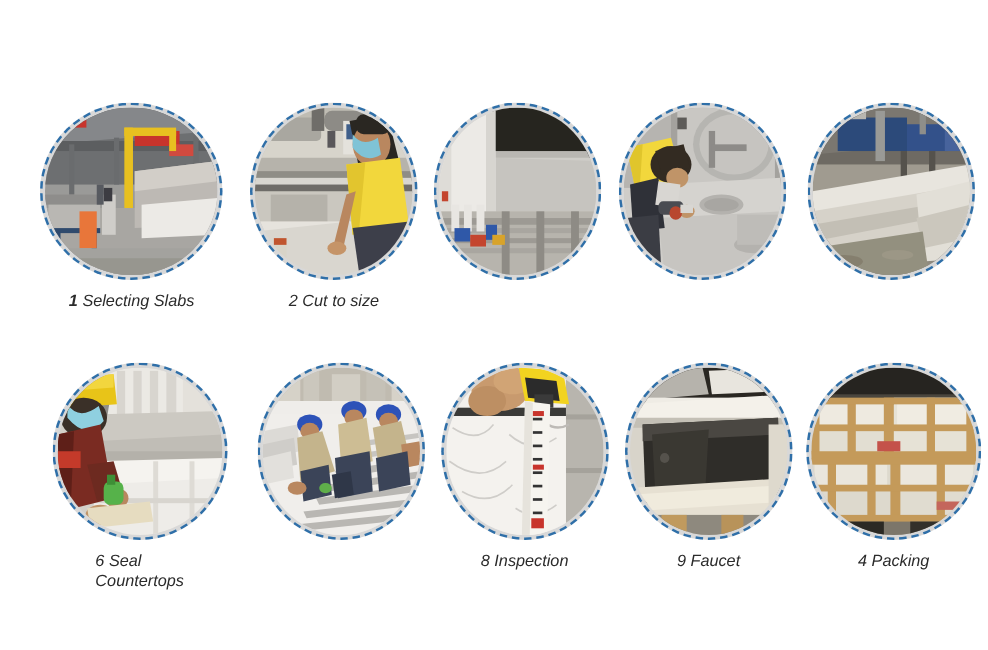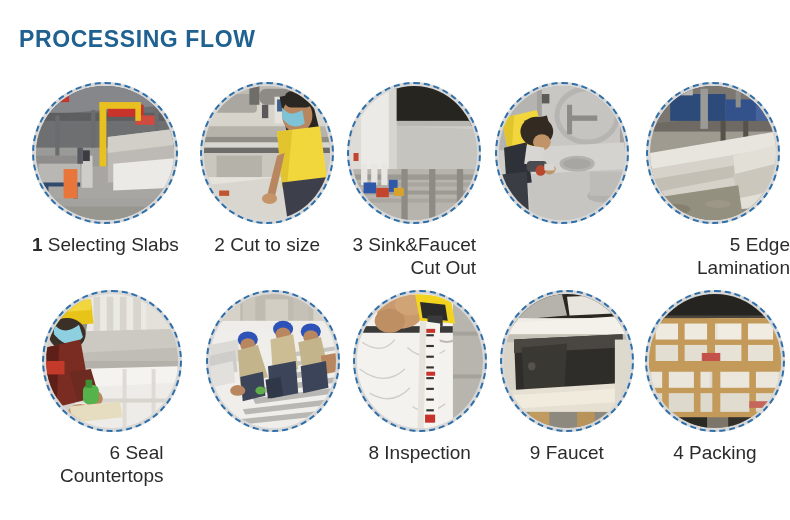--- a/index.html
+++ b/index.html
@@ -41,35 +41,35 @@
   }
   .bubble .photo{
     position:absolute;inset:2px;
     border-radius:50%;
     overflow:hidden;
   }
   .bubble svg{display:block;width:100%;height:100%;}
 
   .caption{
     margin-top:9px;
-    font-size:19px;
+    font-size:13px;
     color:#2b2b2b;
-    text-align:right;
+    text-align:left;
     line-height:1.22;
     white-space:pre-line;
+    font-style:italic;
   }
   .caption .num{font-weight:bold;}
   .caption.reg .num{font-weight:normal;}
 </style>
 </head>
 <body>
 
 <div class="page">
 
-  <div class="title">PROCESSING FLOW</div>
 
   <div class="row row1">
 
     <div class="step" style="width:180px;margin-left:17px;">
       <div class="bubble" style="width:146px;height:142px;">
         <div class="photo">
           <svg viewBox="0 0 100 100" preserveAspectRatio="none">
             <rect width="100" height="100" fill="#9a9a98"></rect>
             <rect x="0" y="0" width="100" height="46" fill="#6d6f71"></rect>
             <polygon points="0,0 100,0 100,14 0,22" fill="#85878a"></polygon>
@@ -168,22 +168,20 @@
             <rect x="16" y="58" width="5" height="16" fill="#e8e6e2"></rect>
             <rect x="24" y="58" width="5" height="16" fill="#e8e6e2"></rect>
             <rect x="10" y="72" width="10" height="8" fill="#2f58a8"></rect>
             <rect x="20" y="76" width="10" height="7" fill="#c4452e"></rect>
             <rect x="30" y="70" width="7" height="9" fill="#2f58a8"></rect>
             <rect x="34" y="76" width="8" height="6" fill="#d8a32a"></rect>
             <rect x="2" y="50" width="4" height="6" fill="#c4452e"></rect>
           </svg>
         </div>
       </div>
-      <div class="caption reg"><span class="num">3</span> <span>Sink&amp;Faucet
-Cut Out</span></div>
     </div>
 
     <div class="step" style="width:152px;">
       <div class="bubble" style="width:134px;height:142px;">
         <div class="photo">
           <svg viewBox="0 0 100 100" preserveAspectRatio="none">
             <rect width="100" height="100" fill="#c3c1bd"></rect>
             <rect x="0" y="0" width="100" height="50" fill="#b6b4b0"></rect>
             <rect x="30" y="0" width="70" height="50" fill="#c9c7c3"></rect>
             <ellipse cx="70" cy="22" rx="26" ry="22" fill="#b2b0ac" opacity=".8"></ellipse>
@@ -238,21 +236,20 @@
             <polygon points="0,62 100,46 100,78 0,92" fill="#d6d2c9"></polygon>
             <polygon points="0,70 100,54 100,62 0,80" fill="#c3bfb5"></polygon>
             <polygon points="66,52 100,44 100,90 70,92" fill="#e2dfd7"></polygon>
             <polygon points="66,66 100,58 100,78 70,84" fill="#cbc7bd"></polygon>
             <polygon points="0,84 70,74 74,100 0,100" fill="#93907f"></polygon>
             <ellipse cx="20" cy="92" rx="12" ry="4" fill="#857f6e"></ellipse>
             <ellipse cx="54" cy="88" rx="10" ry="3" fill="#9c9786"></ellipse>
           </svg>
         </div>
       </div>
-      <div class="caption reg"><span class="num">5</span> <span>Edge Lamination</span></div>
     </div>
   </div>
 
   <div class="row row2">
 
     <div class="step" style="width:180px;margin-left:24px;">
       <div class="bubble" style="width:140px;height:142px;">
         <div class="photo">
           <svg viewBox="0 0 100 100" preserveAspectRatio="none">
             <rect width="100" height="100" fill="#d3d0c9"></rect>

